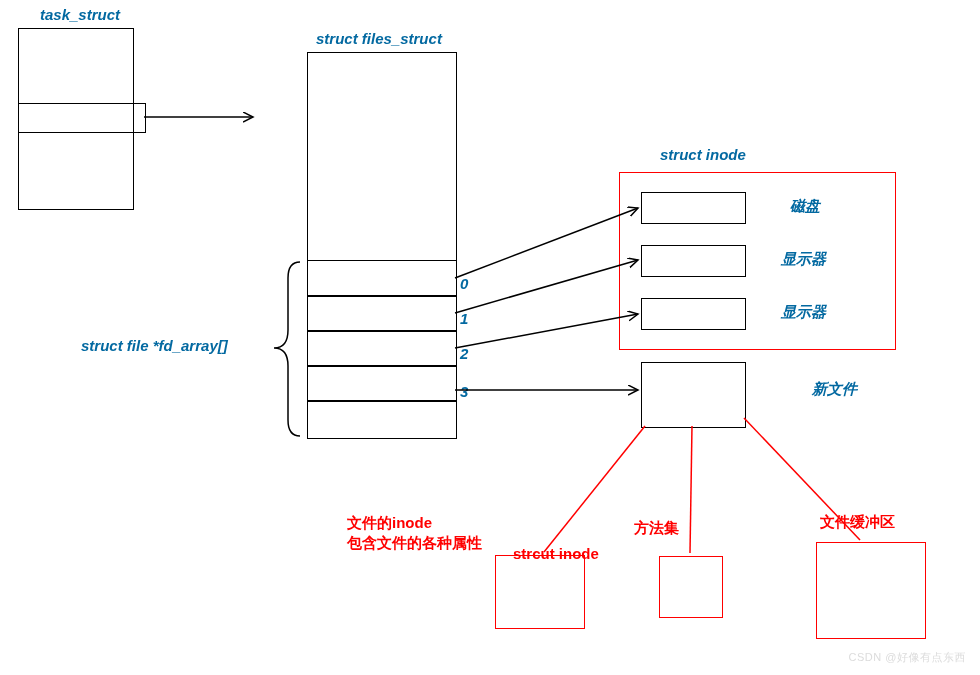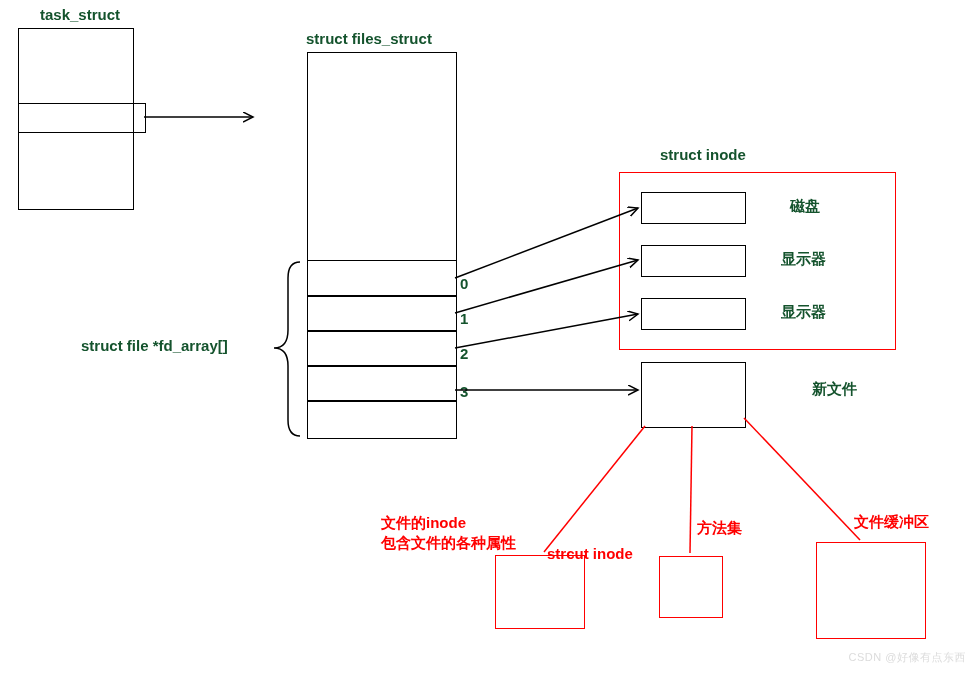--- a/index.html
+++ b/index.html
@@ -7,32 +7,32 @@
     padding: 0;
     width: 980px;
     height: 675px;
     background: #ffffff;
     font-family: "Microsoft YaHei", Arial, sans-serif;
     overflow: hidden;
   }
   .label {
     position: absolute;
     font-size: 15px;
-    color: #14532d;
+    color: #0369a1;
     white-space: nowrap;
     font-weight: bold;
+    font-style: italic;
   }
   .red-label {
     position: absolute;
     font-size: 15px;
     color: #ff0000;
     white-space: nowrap;
     font-weight: bold;
     line-height: 1.3;
-    margin-left: 34px;
   }
   .box {
     position: absolute;
     border: 1.5px solid #000;
     background: transparent;
   }
   .red-box {
     position: absolute;
     border: 1.5px solid #ff0000;
     background: transparent;
@@ -54,21 +54,21 @@
 </style>
 </head>
 <body>
 
 <div class="label" style="left:40px; top:6px;">task_struct</div>
 
 <div class="box" style="left:18px; top:28px; width:114px; height:180px;"></div>
 
 <div class="box" style="left:18px; top:103px; width:126px; height:28px;"></div>
 
-<div class="label" style="left:306px; top:30px;">struct files_struct</div>
+<div class="label" style="left:316px; top:30px;">struct files_struct</div>
 
 <div class="box" style="left:307px; top:52px; width:148px; height:385px;"></div>
 
 <div class="box" style="left:307px; top:260px; width:148px; height:35px;"></div>
 <div class="box" style="left:307px; top:295px; width:148px; height:35px;"></div>
 <div class="box" style="left:307px; top:330px; width:148px; height:35px;"></div>
 <div class="box" style="left:307px; top:365px; width:148px; height:35px;"></div>
 <div class="box" style="left:307px; top:400px; width:148px; height:37px;"></div>
 
 <div class="label" style="left:460px; top:275px; font-weight:bold;">0</div>
@@ -96,21 +96,21 @@
 
 <div class="red-box" style="left:495px; top:555px; width:88px; height:72px;"></div>
 <div class="red-box" style="left:659px; top:556px; width:62px; height:60px;"></div>
 <div class="red-box" style="left:816px; top:542px; width:108px; height:95px;"></div>
 
 <div class="red-label" style="left:347px; top:513px;">
   <span>文件的inode</span><br>
   <span>包含文件的各种属性</span>
 </div>
 <div class="red-label" style="left:513px; top:544px;">strcut inode</div>
-<div class="red-label" style="left:663px; top:518px;">方法集</div>
+<div class="red-label" style="left:634px; top:518px;">方法集</div>
 <div class="red-label" style="left:820px; top:512px;">文件缓冲区</div>
 
 <div class="watermark">CSDN @好像有点东西</div>
 
 <svg width="980" height="675">
   <defs>
     <marker id="ah" markerWidth="12" markerHeight="12" refX="10" refY="5" orient="auto" markerUnits="userSpaceOnUse">
       <path d="M0,0 L10,5 L0,10" fill="none" stroke="#000" stroke-width="1.5"></path>
     </marker>
   </defs>

